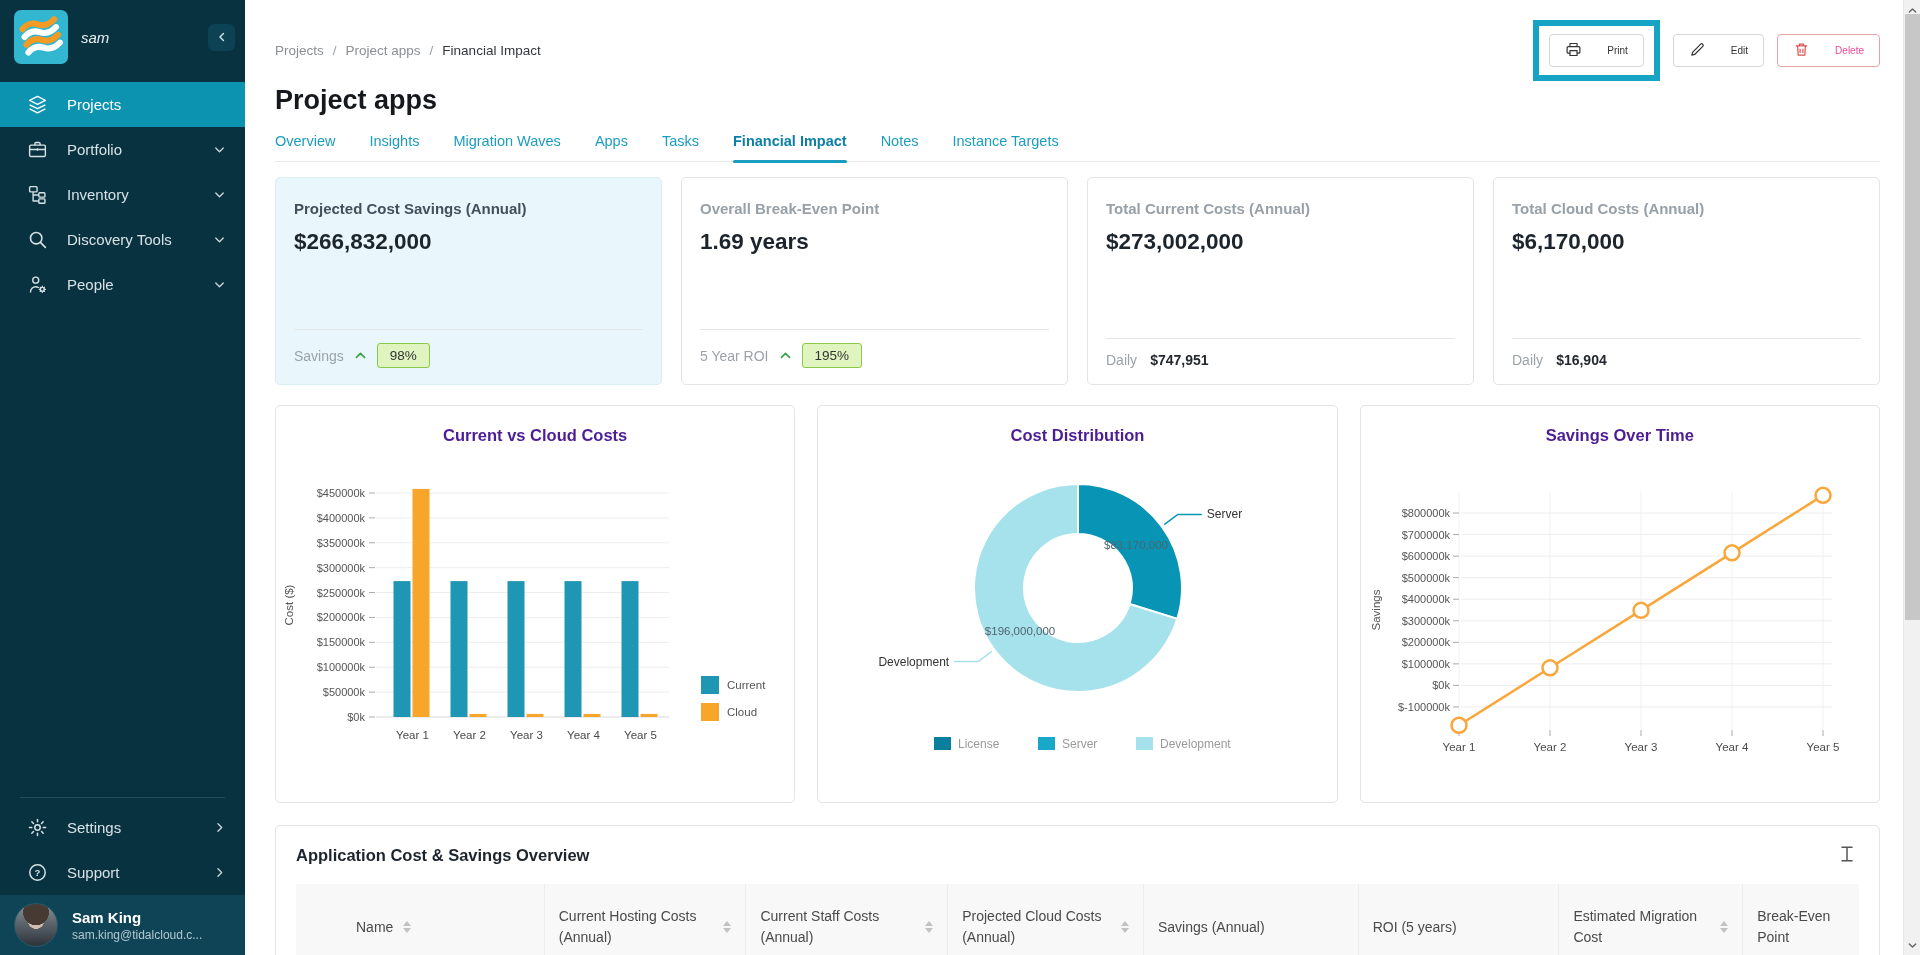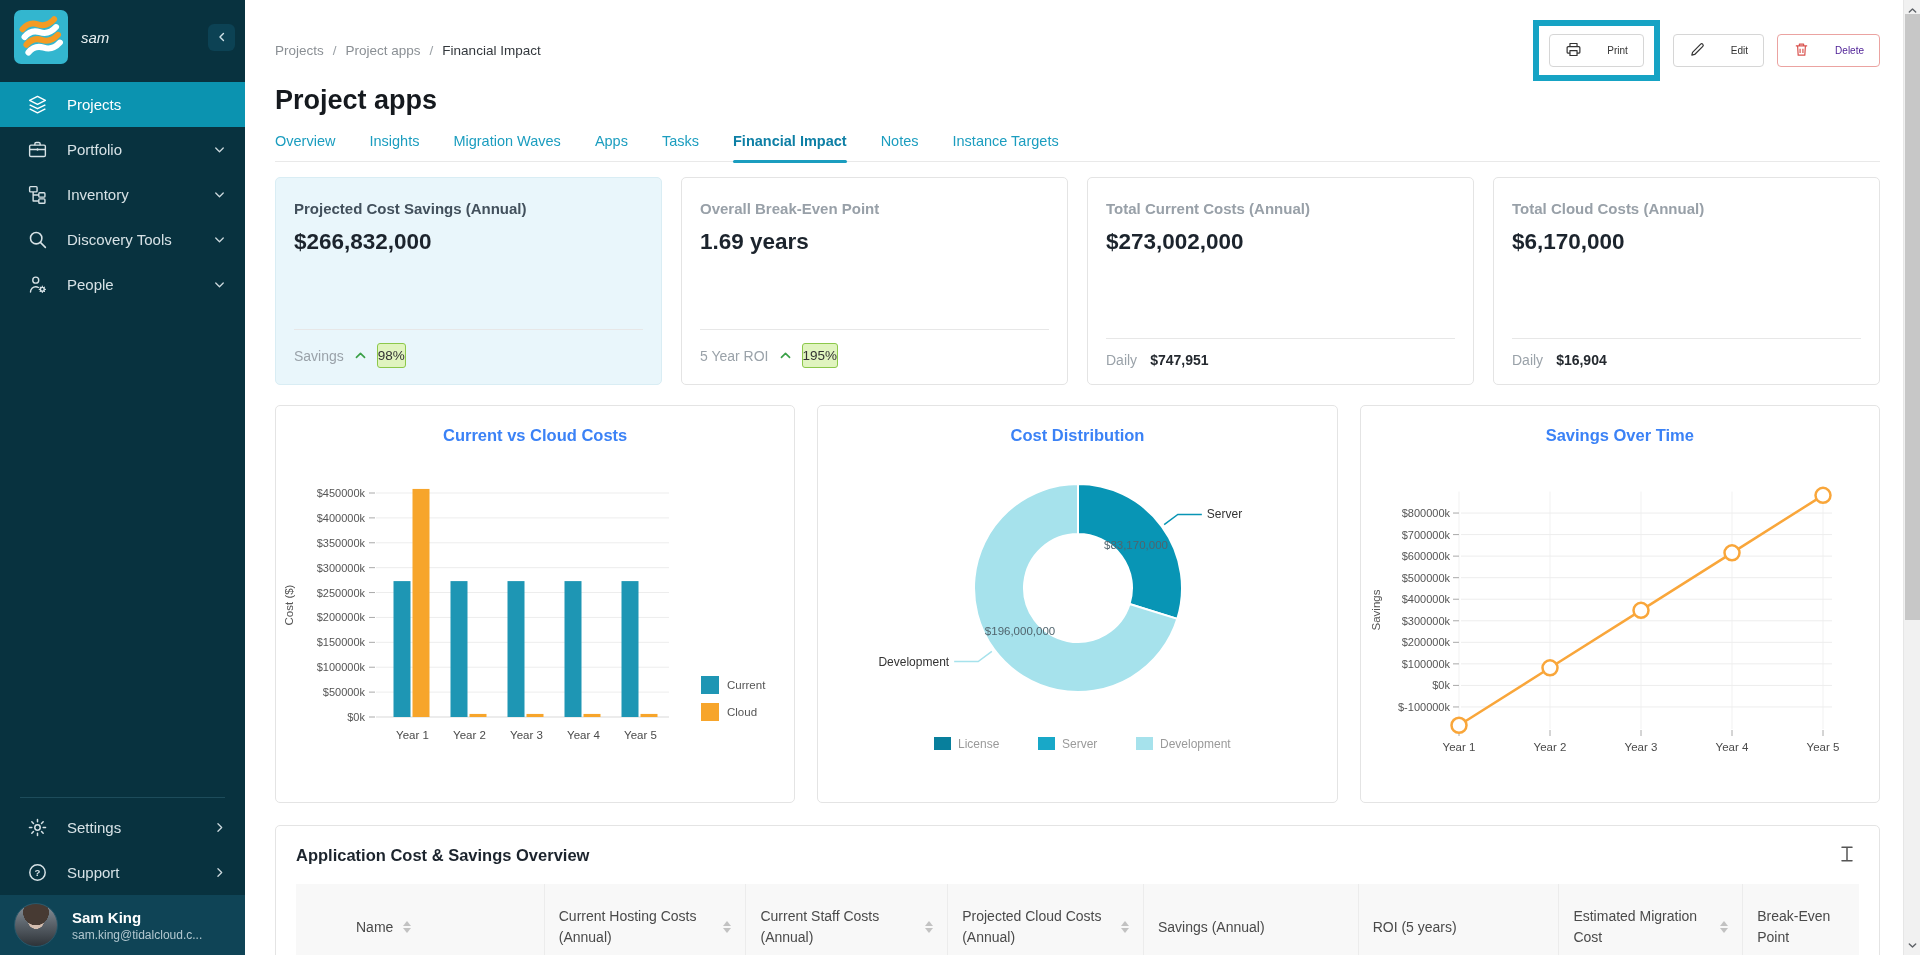--- a/index.html
+++ b/index.html
@@ -43,49 +43,49 @@
   .topbar { display:flex; align-items:center; padding-top:20px; }
   .breadcrumb { font-size:13.5px; color:#8a8f94; }
   .breadcrumb .sep { margin:0 9px; color:#9aa0a5; }
   .breadcrumb .last { color:#33383d; }
   .actions { margin-left:auto; display:flex; align-items:center; gap:13px; }
   .hl-box { border:6px solid #16a3c4; padding:8px 10px; background:#fff; }
   .btn { display:inline-flex; align-items:center; gap:25px; background:#fff;
     border:1px solid #d6d6d6; border-radius:4px; padding:6px 15px;
     font-size:10px; color:#333; cursor:pointer; white-space:nowrap; }
   .btn svg { width:17px; height:17px; }
-  .btn.delete { border-color:#eba3a1; color:#4c1d95; }
+  .btn.delete { border-color:#eba3a1; color:#ec4899; }
   .page-title { font-size:27px; font-weight:800; color:#15191e; margin-top:4px; }
   .tabs { display:flex; gap:34px; margin-top:17px; border-bottom:1px solid #e9e9e9; }
   .tab { font-size:14.5px; color:#1b9dbf; padding-bottom:12px; position:relative; cursor:pointer; white-space:nowrap; }
   .tab.active { color:#0d7fa5; font-weight:700; }
   .tab.active::after { content:''; position:absolute; left:0; right:0; bottom:-2px;
     height:3px; background:#1b9dbf; border-radius:2px; }
 
   
   .cards { display:grid; grid-template-columns:repeat(4,1fr); gap:19px; margin-top:15px; }
   .card { background:#fff; border:1px solid #e4e4e4; border-radius:5px; height:208px;
     padding:20px 18px 16px; display:flex; flex-direction:column; }
   .card.hl { background:#e9f6fb; border-color:#d9edf4; }
   .card-title { font-size:15px; font-weight:700; color:#98a0a8; line-height:1.4; }
   .card.hl .card-title { color:#42505c; }
   .card-value { font-size:22.5px; font-weight:800; color:#1c242d; margin-top:10px; }
   .card-foot { margin-top:auto; border-top:1px solid #e7e7e7; padding-top:13px;
     display:flex; align-items:center; gap:9px; font-size:14px; color:#9aa2a9; }
   .trend-up { width:15px; height:15px; color:#3aa047; }
   .trend-up svg { width:15px; height:15px; display:block; }
   .badge-green { background:#e0f4bf; border:1px solid #8cc84b; border-radius:3px;
-    padding:4px 0; font-size:13.5px; color:#333;text-align:center; }
+    padding:4px 12px; font-size:13.5px; color:#333;text-align:center; }
   .foot-value { color:#24292f; font-weight:600; margin-left:4px; }
 
   
   .charts { display:grid; grid-template-columns:repeat(3,1fr); gap:22px; margin-top:20px; }
   .chart-card { border:1px solid #e4e4e4; border-radius:5px; height:398px;
     padding-top:20px; overflow:hidden; background:#fff; }
-  .chart-title { text-align:center; font-size:16.5px; font-weight:700; color:#3b82f6; }
+  .chart-title { text-align:center; font-size:16.5px; font-weight:700; color:#4c1d95; }
   .chart-card svg { display:block; margin:4px auto 0; font-family:inherit; }
 
   
   .table-card { border:1px solid #e4e4e4; border-radius:5px; margin-top:22px;
     padding:18px 20px 0; background:#fff; height:190px; overflow:hidden; }
   .table-head { display:flex; align-items:center; }
   .table-heading { font-size:16.5px; font-weight:700; color:#1c242d; }
   .export-btn { margin-left:auto; width:22px; height:22px; cursor:pointer; color:#555; }
   .export-btn svg { width:20px; height:20px; }
   .thead { display:flex; background:#f8f8f8; margin-top:18px; }

